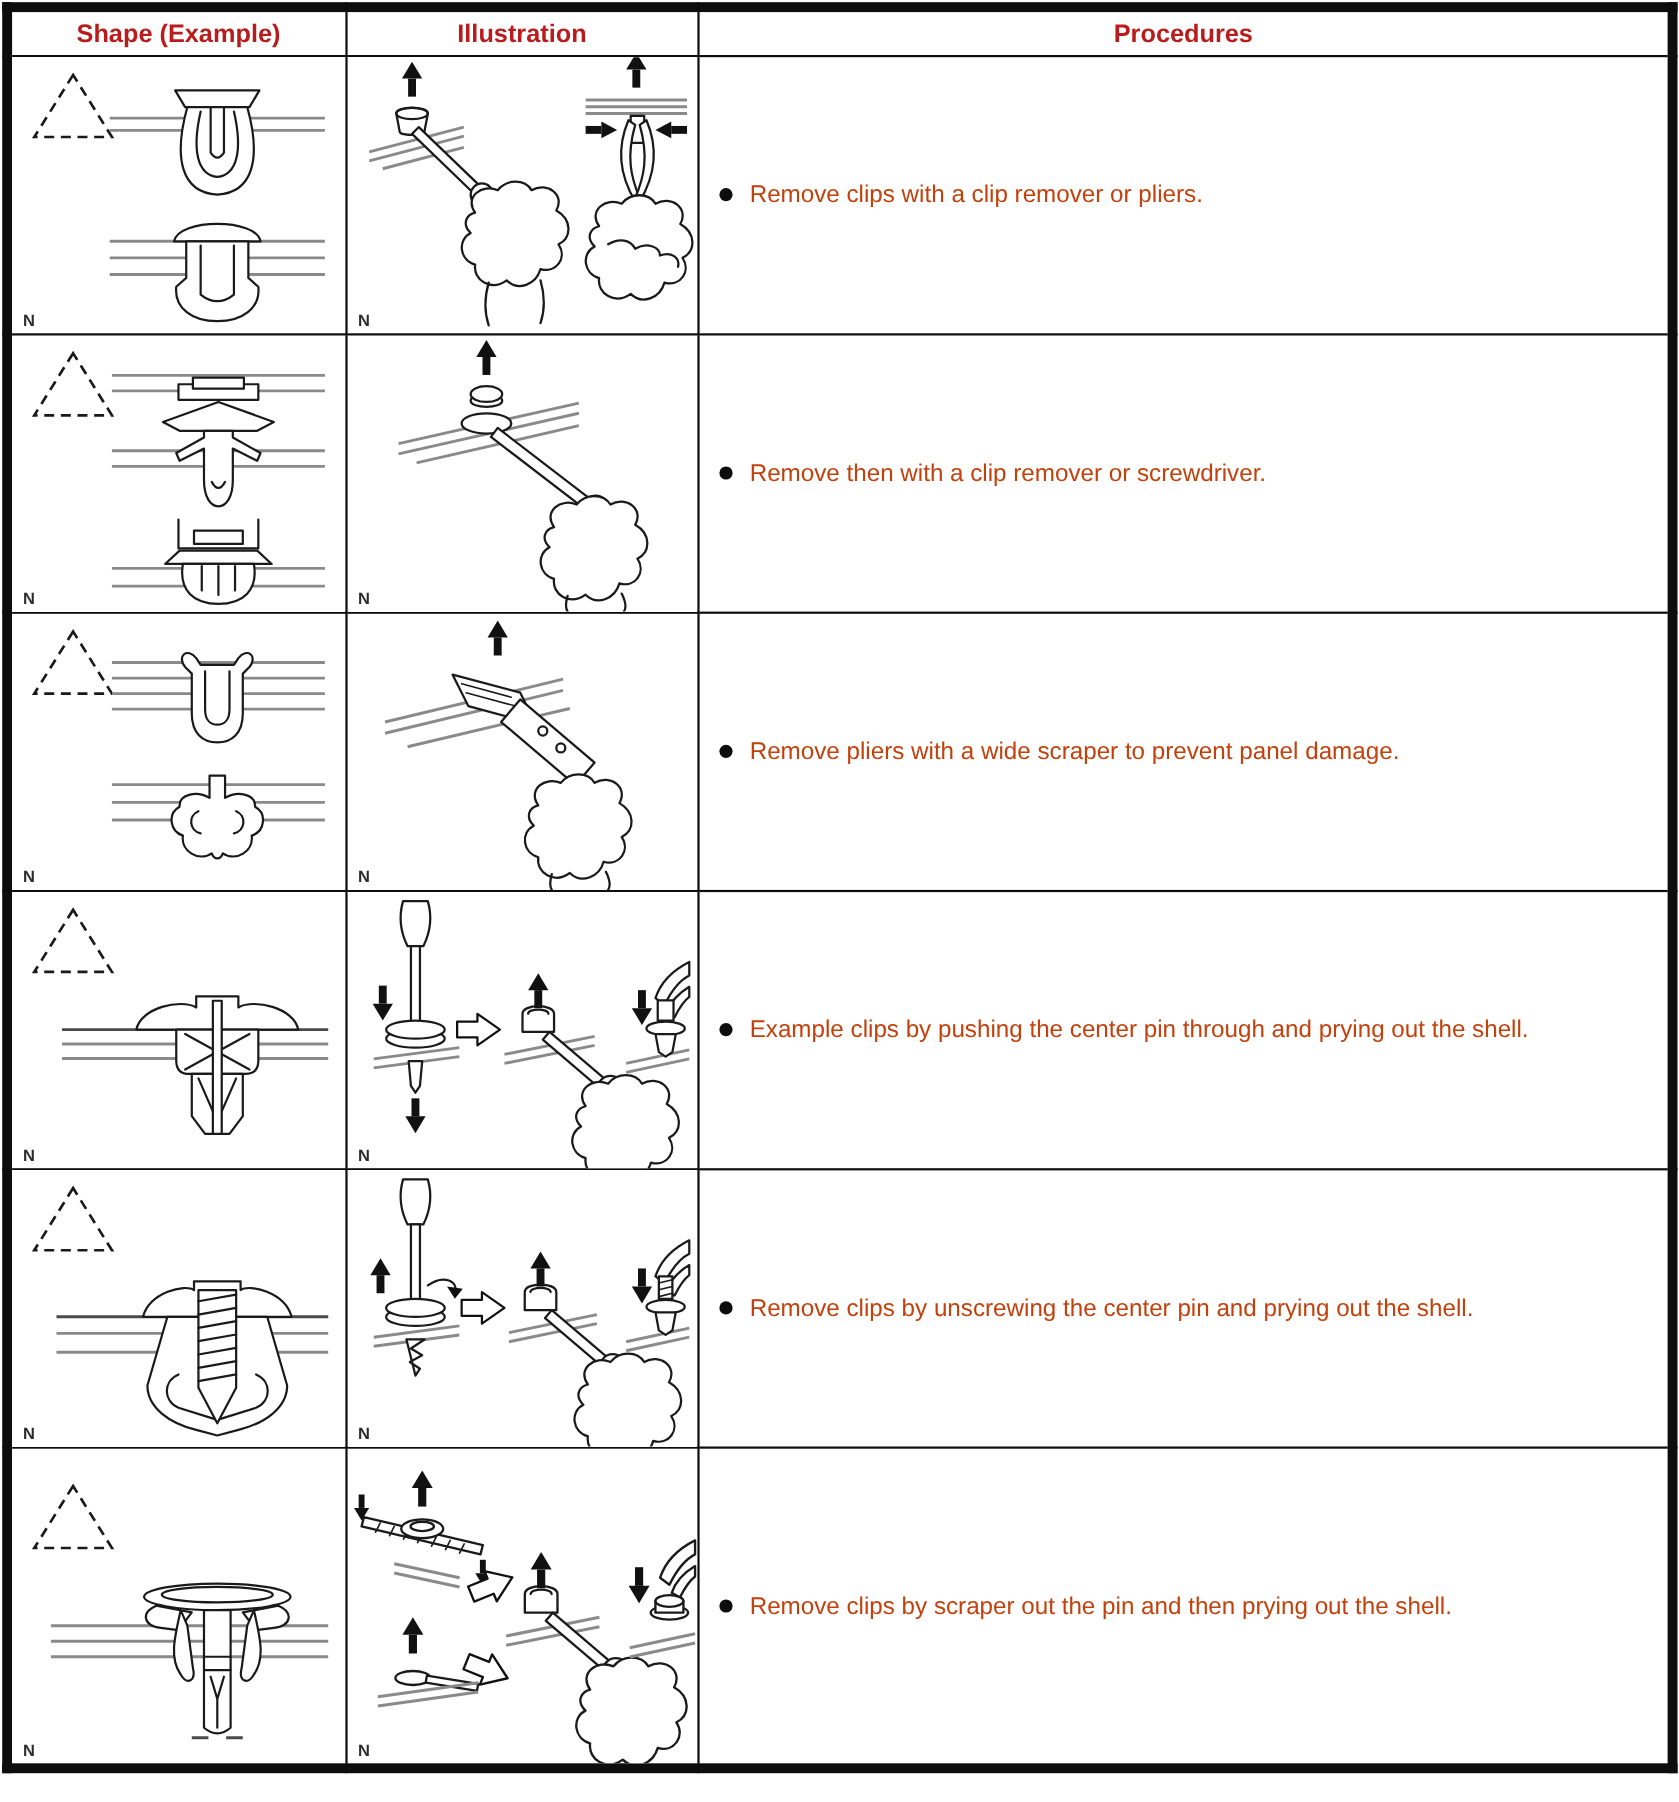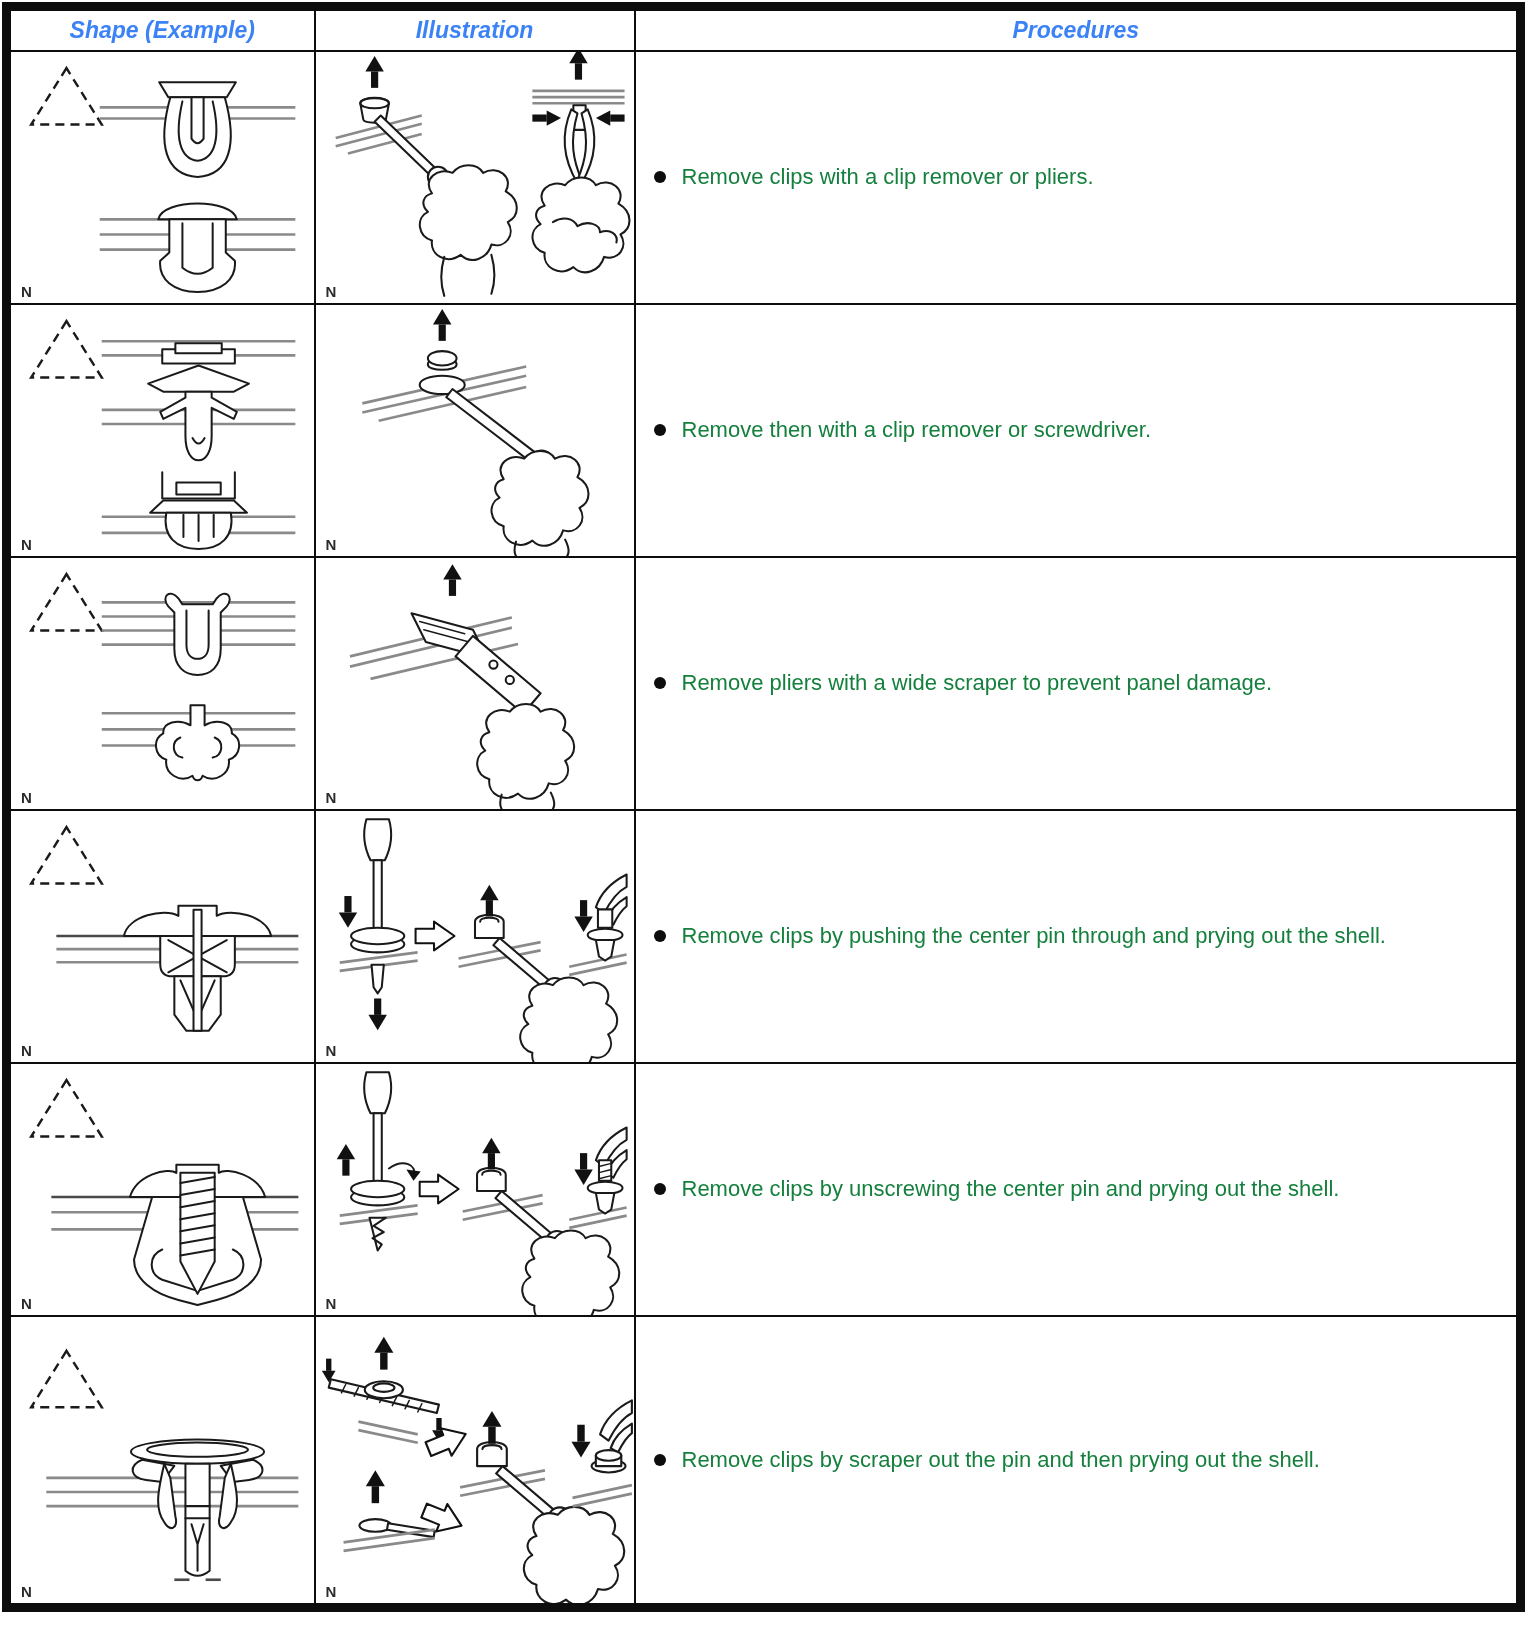--- a/index.html
+++ b/index.html
@@ -1,31 +1,31 @@
 <!DOCTYPE html>
 <html><head>
 <meta charset="utf-8">
 <style>
   html,body{margin:0;padding:0;background:#fff;font-family:"Liberation Sans",sans-serif;}
   .page{width:1526px;height:1638px;background:#fff;box-sizing:border-box;padding:2px;}
   table.cliptable{width:1522px;border-collapse:collapse;table-layout:fixed;background:#fff;
     border:9px solid #0d0d0d;}
   table.cliptable td,table.cliptable th{border:2px solid #0d0d0d;padding:0;vertical-align:middle;box-sizing:border-box;}
-  th.hdr{height:44px;font-size:23px;font-weight:bold;color:#3b82f6;text-align:center;border-bottom-width:4px;font-style:italic;}
+  th.hdr{height:44px;font-size:23px;font-weight:bold;color:#b91c1c;text-align:center;border-bottom-width:4px;}
   col.c-shape{width:308px;}
   col.c-illus{width:320px;}
   col.c-proc{width:886px;}
   td.figcell{position:relative;height:253px;background:#fff;}
   tr.tall td.figcell{height:292px;}
   td.figcell svg{display:block;width:100%;height:100%;}
   .n-label{position:absolute;left:10px;bottom:4px;font-size:15px;font-weight:bold;color:#2b2b2b;line-height:1;}
   td.proccell{background:#fff;}
   .proc-line{display:flex;align-items:center;padding-left:18px;padding-right:10px;}
   .bullet{width:12px;height:12px;border-radius:50%;background:#0d0d0d;flex:0 0 auto;margin-right:16px;}
-  .proc-text{font-size:22px;color:#15803d;line-height:1.25;}
+  .proc-text{font-size:22px;color:#c2410c;line-height:1.25;}
   
   .ln{stroke:#1a1a1a;stroke-width:2;fill:none;stroke-linecap:round;stroke-linejoin:round;}
   .lt{stroke:#1a1a1a;stroke-width:1.4;fill:none;stroke-linecap:round;}
   .pn{stroke:#8a8a8a;stroke-width:2.6;fill:none;}
   .pnd{stroke:#4a4a4a;}
   .fw{fill:#ffffff;stroke:#1a1a1a;stroke-width:2;stroke-linejoin:round;stroke-linecap:round;}
   .ar{fill:#111;stroke:none;}
   .oa{fill:#fff;stroke:#111;stroke-width:2;stroke-linejoin:round;}
   .tri{stroke:#1a1a1a;stroke-width:2.4;fill:none;stroke-dasharray:9 6;}
 </style>
@@ -296,21 +296,21 @@
           <line class="pn" x1="242" y1="160" x2="298" y2="148"></line>
           <ellipse class="fw" cx="277" cy="121" rx="17" ry="6"></ellipse>
           <path class="fw" d="M268 126 L271 142 L277 146 L283 142 L286 126 Z"></path>
         </g>
       </svg>
       <span class="n-label">N</span>
     </td>
     <td class="proccell">
       <div class="proc-line">
         <span class="bullet"></span>
-        <span class="proc-text">Remove clips by pushing the center pin through and prying out the shell.</span>
+        <span class="proc-text">Example clips by pushing the center pin through and prying out the shell.</span>
       </div>
     </td>
   </tr>
 
   <tr>
     <td class="figcell">
       <svg viewBox="0 0 300 245" preserveAspectRatio="xMidYMid meet">
         <path class="tri" d="M55 14 L20 70 H90 Z"></path>
         <g>
           <line class="pn pnd" x1="40" y1="130" x2="285" y2="130"></line>

